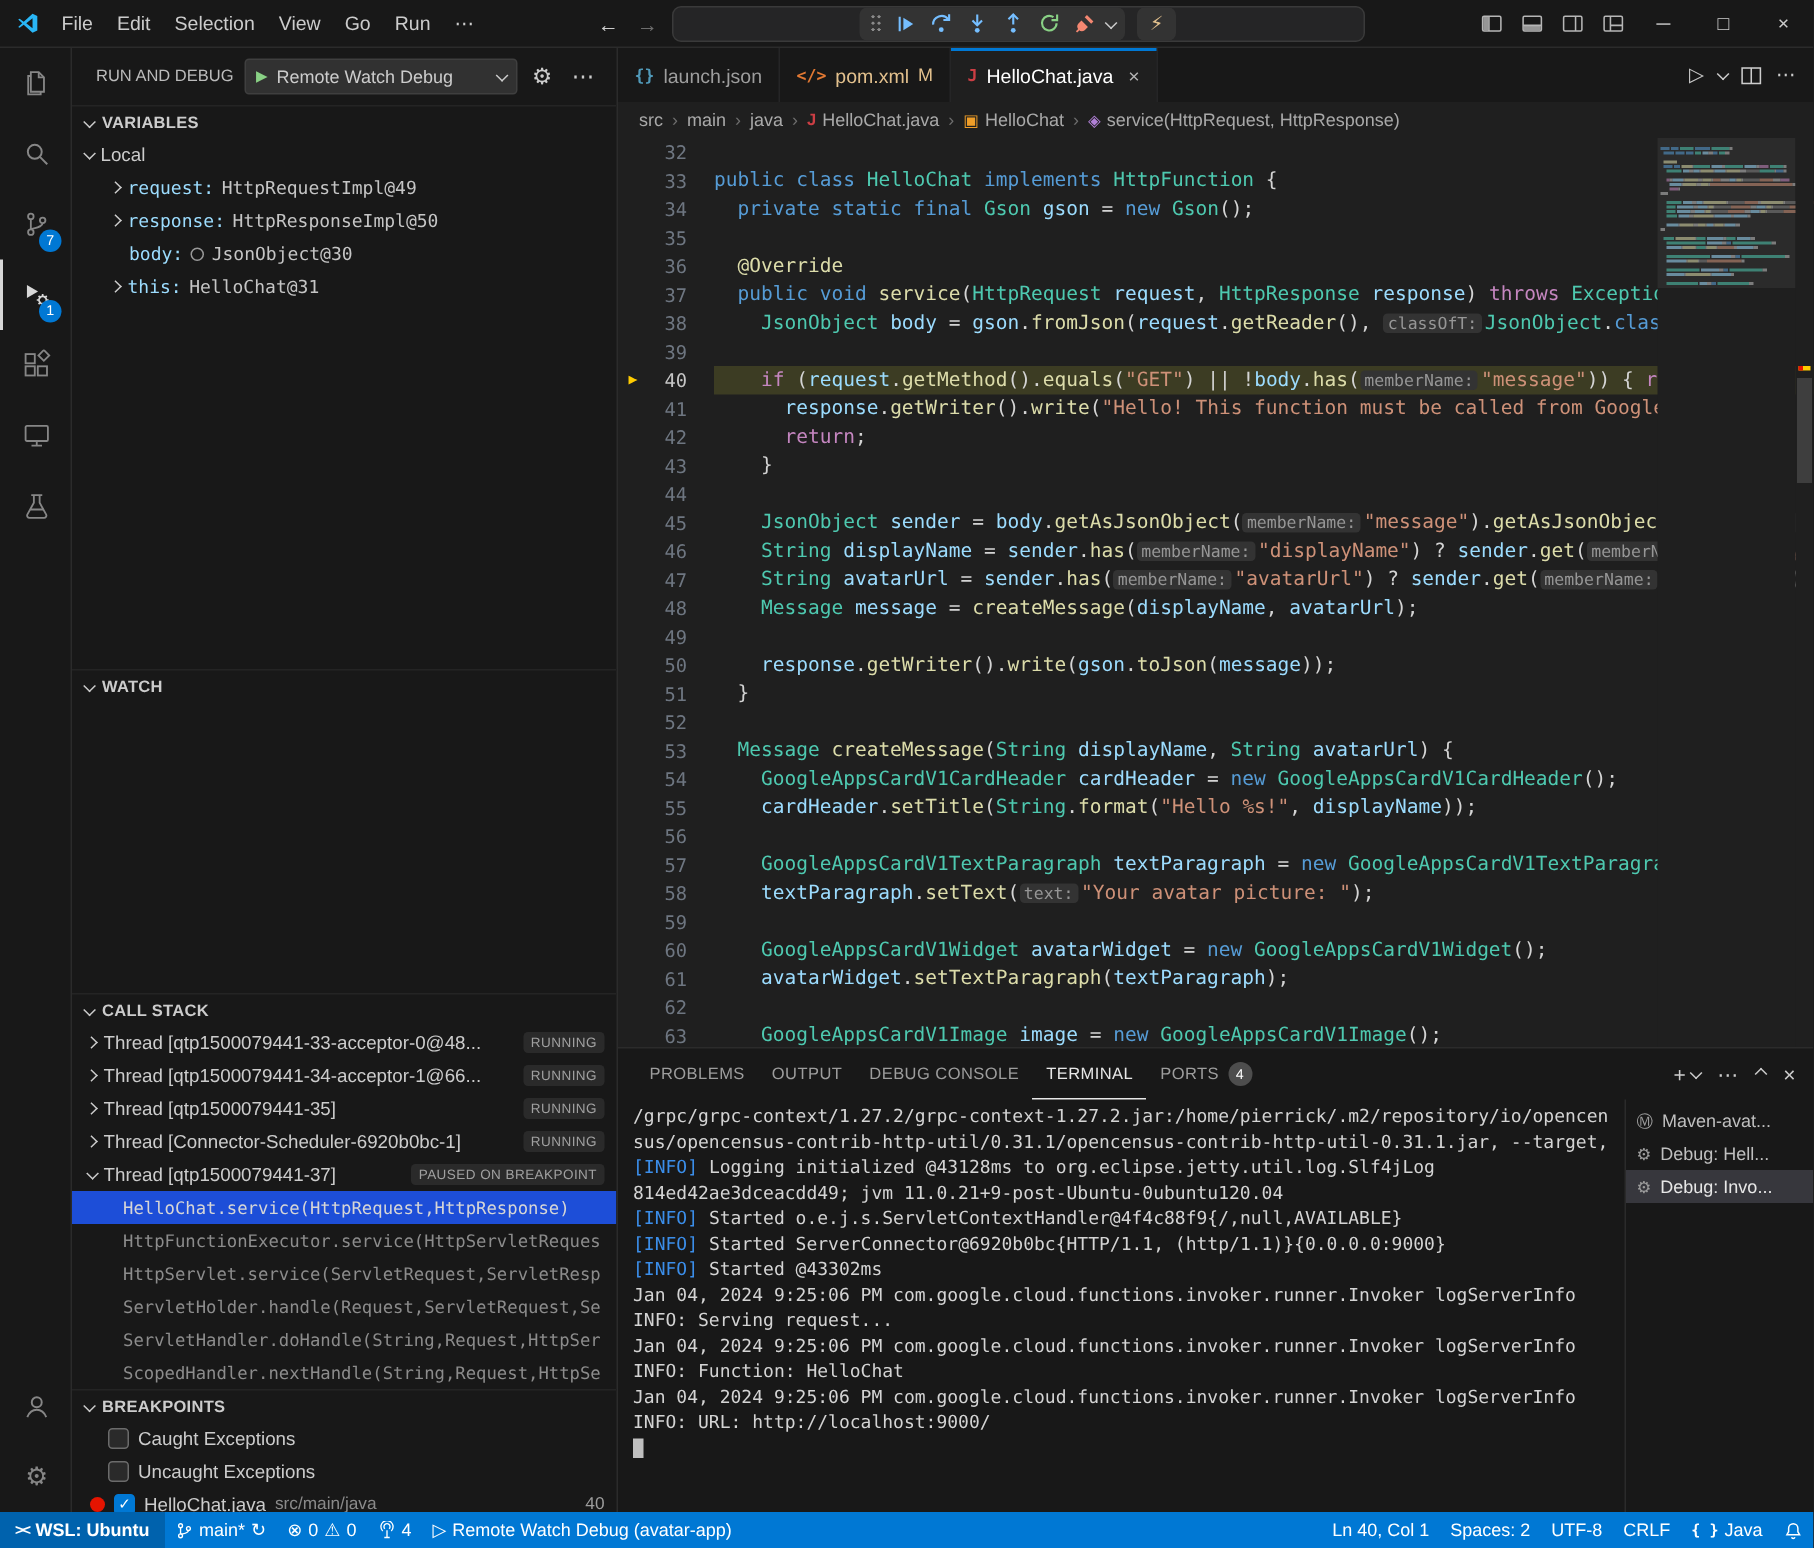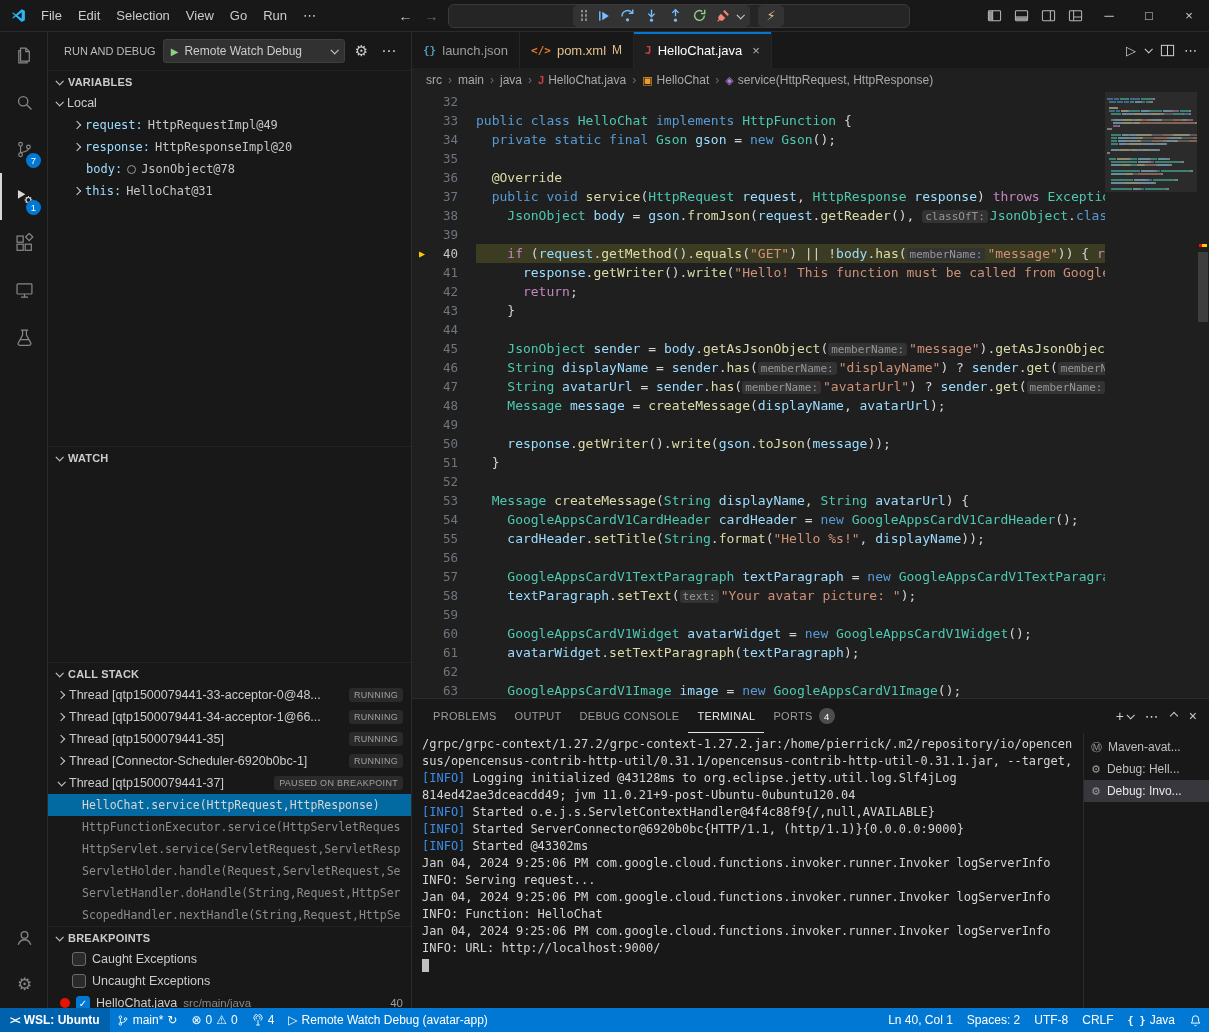--- a/index.html
+++ b/index.html
@@ -57,21 +57,21 @@
   .scope-row{padding-left:8px;font-size:12.5px}
   .var-row{padding-left:26px;font-family:"DejaVu Sans Mono","Liberation Mono",monospace;font-size:12px}
   .var-name{color:#9cdcfe}
   .var-val{color:#c5c5c5}
   .lazy-ico{width:9px;height:9px;border:1px solid #999;border-radius:50%;display:inline-block}
   .chev-sp{width:7px;display:inline-block}
   .thread{padding:0 8px 0 10px;font-size:12.5px}
   .t-label{flex:1;min-width:0;overflow:hidden;text-overflow:clip}
   .badge-status{flex:0 0 auto;font-size:9px;color:#a0a0a0;background:rgba(255,255,255,.08);padding:2px 5px;border-radius:3px;letter-spacing:.3px}
   .frame{padding-left:34px;font-family:"DejaVu Sans Mono","Liberation Mono",monospace;font-size:11.5px;color:#8c8c8c}
-  .frame.selected{background:#0369a1;color:#d6d6d6}
+  .frame.selected{background:#1d4ed8;color:#d6d6d6}
   .bp-row{padding-left:24px;font-size:12.5px;gap:6px}
   .bp-row.src{padding-left:12px}
   .cb{width:14px;height:14px;border:1px solid #6b6b6b;border-radius:3px;background:#2a2a2a;display:inline-flex;align-items:center;justify-content:center;font-size:10px;color:#fff;flex:0 0 auto}
   .cb.checked{background:#0078d4;border-color:#0078d4}
   .bp-dot{width:10px;height:10px;border-radius:50%;background:#e51400;flex:0 0 auto}
   .bp-path{color:#8a8a8a;font-size:11.5px}
   .bp-line{margin-left:auto;color:#9d9d9d;font-size:11.5px;padding-right:8px}
 
   
   .editor-zone{flex:1;display:flex;flex-direction:column;min-width:0;background:#1f1f1f}
@@ -343,27 +343,27 @@
               <span>Local</span>
             </div>
             <div class="row var-row">
               <span class="chev right"></span>
               <span class="var-name">request:</span>
               <span class="var-val">HttpRequestImpl@49</span>
             </div>
             <div class="row var-row">
               <span class="chev right"></span>
               <span class="var-name">response:</span>
-              <span class="var-val">HttpResponseImpl@20</span>
+              <span class="var-val">HttpResponseImpl@50</span>
             </div>
             <div class="row var-row">
               <span class="chev-sp"></span>
               <span class="var-name">body:</span>
               <span class="lazy-ico"></span>
-              <span class="var-val">JsonObject@78</span>
+              <span class="var-val">JsonObject@30</span>
             </div>
             <div class="row var-row">
               <span class="chev right"></span>
               <span class="var-name">this:</span>
               <span class="var-val">HelloChat@31</span>
             </div>
           </div>
       </div>
 
       <div class="section sec-watch">

